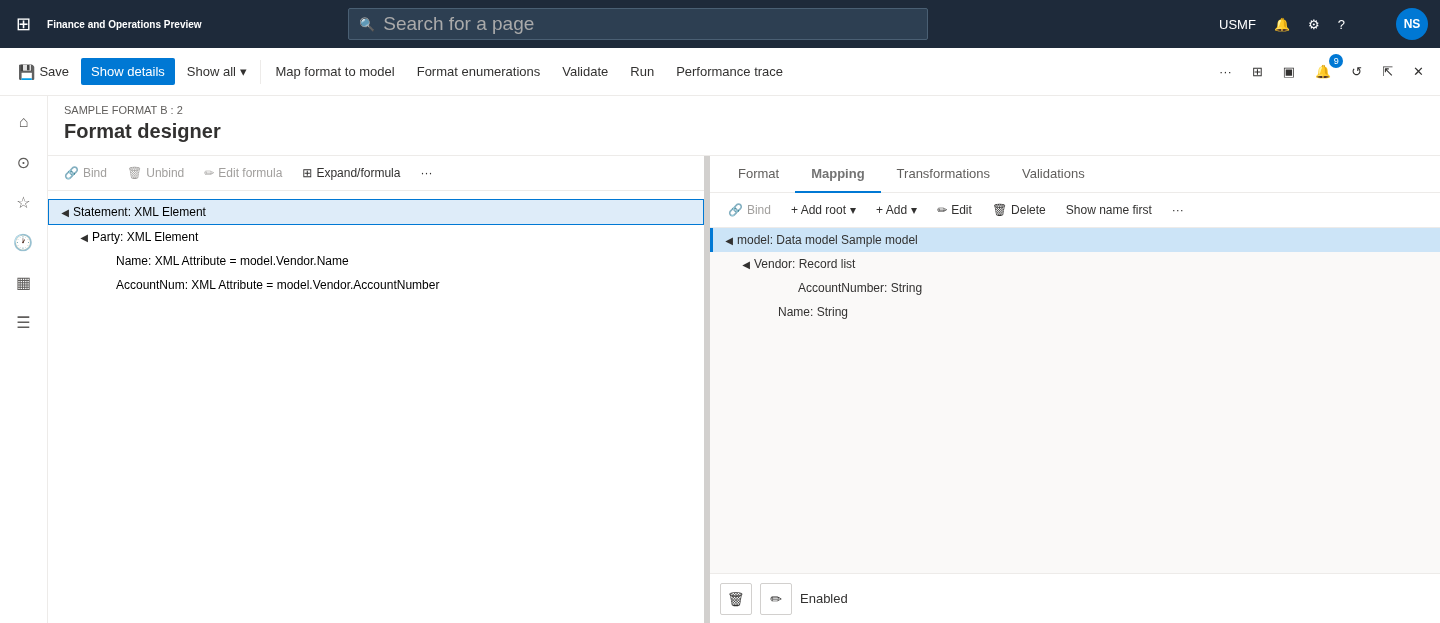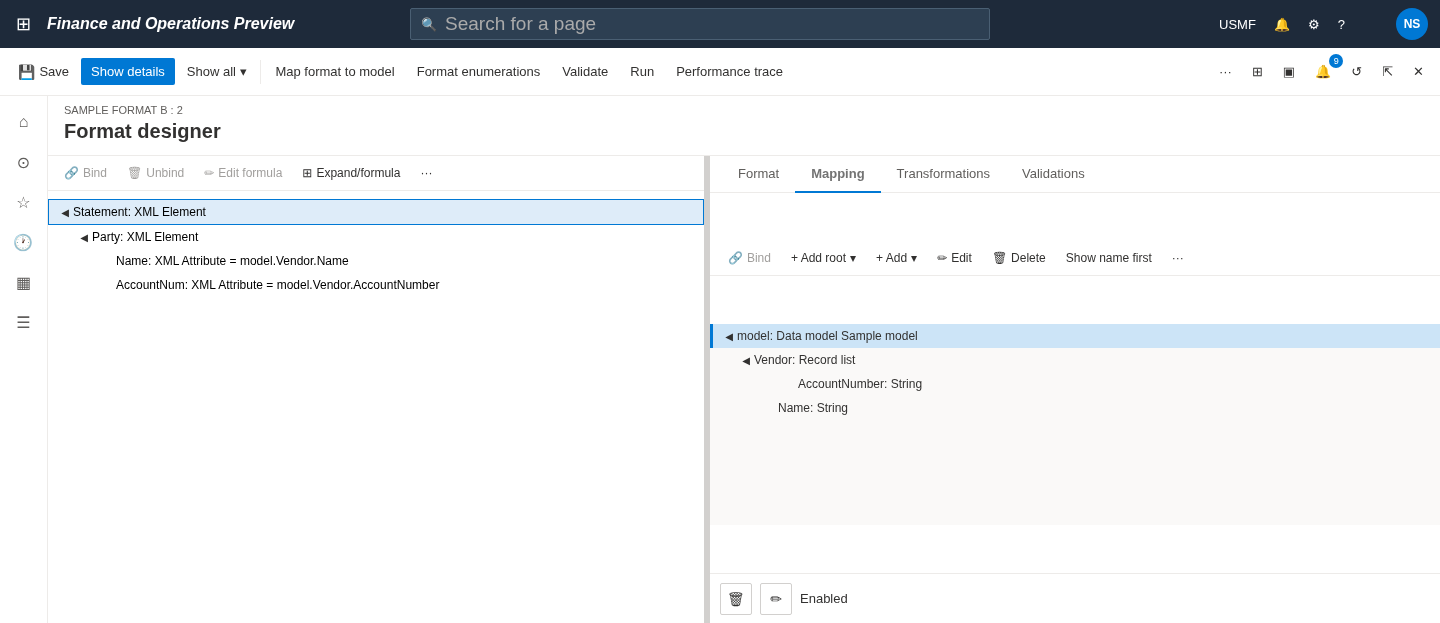--- a/index.html
+++ b/index.html
@@ -9,21 +9,21 @@
     .top-nav {
       background: #1e2a3a;
       height: 48px;
       display: flex;
       align-items: center;
       padding: 0 12px;
       gap: 8px;
       color: white;
     }
     .nav-grid-icon { color: white; font-size: 18px; cursor: pointer; padding: 4px; }
-    .nav-app-title { color: white; font-weight: 600; font-size: 16px; margin-left: 4px; flex-shrink: 0; font-style: italic; }
+    .nav-app-title { color: white; font-weight: 600; font-size: 10px; margin-left: 4px; flex-shrink: 0; }
     .nav-search {
       flex: 1;
       max-width: 580px;
       margin: 0 auto;
       background: #2d3f52;
       border: 1px solid #4a5f73;
       border-radius: 2px;
       display: flex;
       align-items: center;
       padding: 0 10px;
@@ -172,21 +172,20 @@
     .tree-toggle { width: 16px; height: 16px; display: flex; align-items: center; justify-content: center; font-size: 10px; color: #323130; flex-shrink: 0; }
     .tree-label { font-size: 12px; color: #000000; }
 
     
     .mapping-panel {
       width: 730px;
       background: white;
       display: flex;
       flex-direction: column;
       overflow: hidden;
-      gap: 48px;
     }
 
     
     .panel-tabs {
       display: flex;
       border-bottom: 1px solid #edebe9;
       padding: 0 12px;
       flex-shrink: 0;
     }
     .panel-tab {

